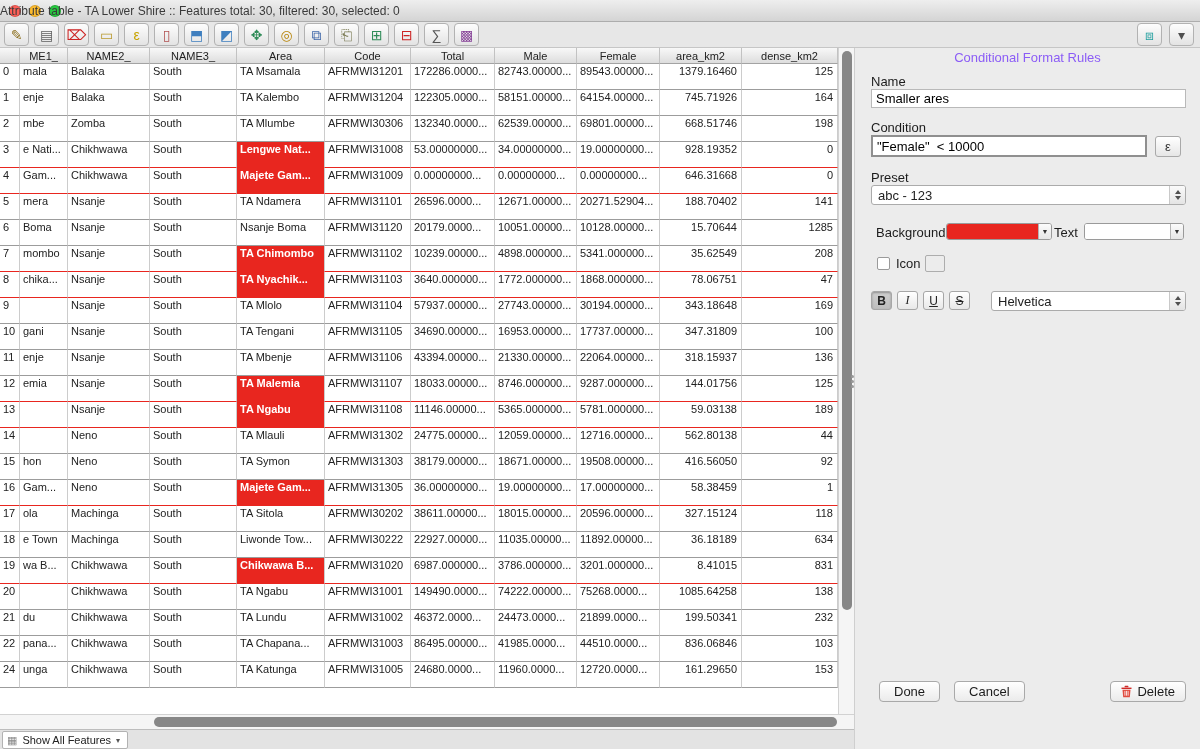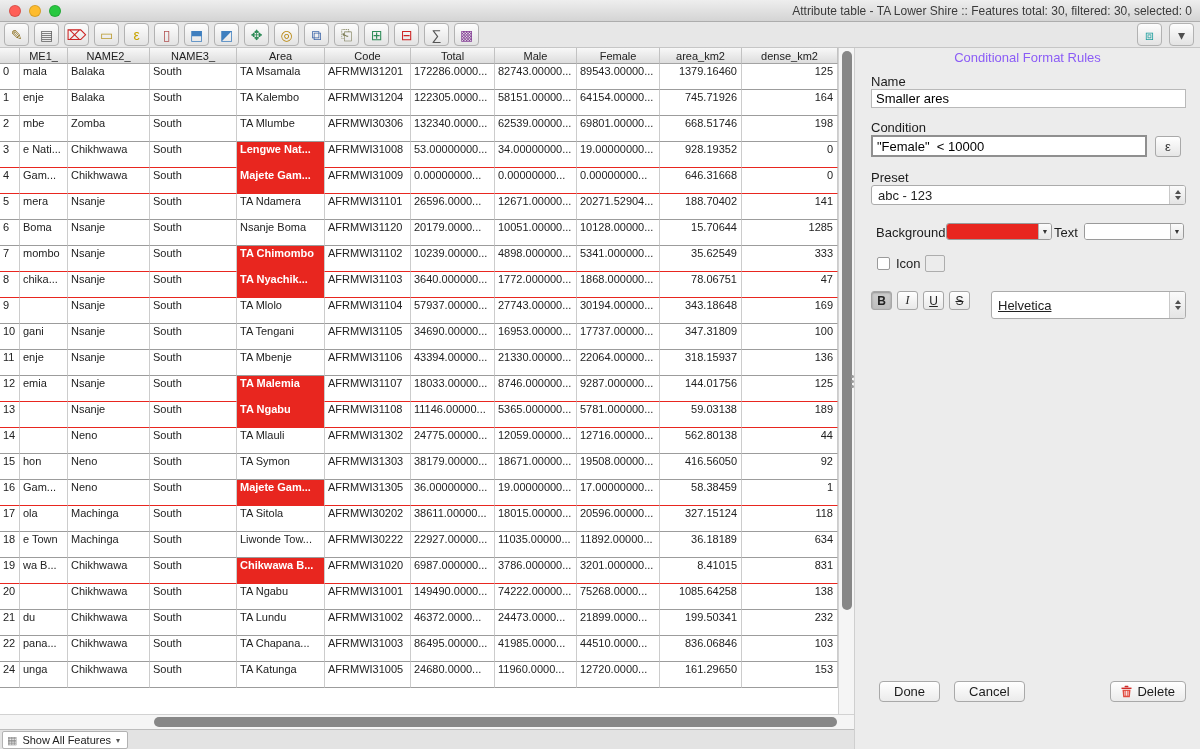--- a/index.html
+++ b/index.html
@@ -7,21 +7,21 @@
   body {
     width:1200px; height:749px; position:relative; overflow:hidden;
     font-family:"Liberation Sans", sans-serif; background:#ececec; color:#222;
   }
   
   .titlebar { position:absolute; top:0; left:0; right:0; height:22px;
     background:linear-gradient(#eeeeee,#d4d4d4); border-bottom:1px solid #adadad; }
   .lights { position:absolute; left:9px; top:5px; display:flex; gap:8px; }
   .light { width:12px; height:12px; border-radius:50%; border:1px solid rgba(0,0,0,.15); }
   .light.red{background:#ff5f57}.light.yellow{background:#febc2e}.light.green{background:#28c840}
-  .win-title { position:absolute; left:0; right:8px; top:4px; text-align:right;
+  .win-title { position:absolute; left:0; right:8px; top:4px; text-align:left;
     font-size:12px; color:#3a3a3a; }
   
   .toolbar { position:absolute; top:22px; left:0; right:0; height:26px;
     background:#e7e7e7; border-bottom:1px solid #c6c6c6; }
   .tb-row { position:absolute; left:4px; top:1px; display:flex; gap:5px; }
   .tb-right { position:absolute; right:6px; top:1px; display:flex; gap:7px; }
   .tb-btn { width:25px; height:23px; border:1px solid #b2b2b2; border-radius:4px;
     background:linear-gradient(#fdfdfd,#e3e3e3); display:flex; align-items:center;
     justify-content:center; font-size:14px; line-height:1; cursor:default; }
   
@@ -100,21 +100,21 @@
     background:#ececec; border:1px solid #adadad; border-radius:2px; }
   .fmt-row { position:absolute; top:243px; left:16px; display:flex; gap:5px; }
   .fmt-btn { width:21px; height:19px; border:1px solid #a6a6a6; border-radius:3px;
     background:linear-gradient(#fff,#e8e8e8); display:flex; align-items:center;
     justify-content:center; font-size:12px; color:#222; }
   .fmt-btn.active { background:linear-gradient(#cfcfcf,#bdbdbd); box-shadow:inset 0 1px 2px rgba(0,0,0,.3); }
   .fmt-btn.bold { font-weight:bold; }
   .fmt-btn.italic { font-style:italic; font-family:"Liberation Serif",serif; }
   .fmt-btn.underline { text-decoration:underline; }
   .fmt-btn.strike { text-decoration:line-through; }
-  .font-popup { top:243px; left:136px; right:14px; height:28px;text-decoration:underline; }
+  .font-popup { top:243px; left:136px; right:14px; height:20px; }
   .btn-row { position:absolute; bottom:47px; left:24px; right:14px; display:flex; gap:14px; align-items:center; }
   .mac-btn { height:21px; padding:0 14px; border:1px solid #a9a9a9; border-radius:4px;
     background:linear-gradient(#ffffff,#ebebeb); font-size:13px; display:flex;
     align-items:center; gap:5px; color:#1c1c1c; }
   .delete-btn { margin-left:auto; padding:0 10px; }
   
   span, div, td, th { cursor:default; user-select:none; }
 </style>
 </head>
 <body>
@@ -315,21 +315,21 @@
           <td class="rownum">7</td>
           <td>mombo</td>
           <td>Nsanje</td>
           <td>South</td>
           <td class="hl">TA Chimombo</td>
           <td>AFRMWI31102</td>
           <td>10239.00000...</td>
           <td>4898.000000...</td>
           <td>5341.000000...</td>
           <td class="num">35.62549</td>
-          <td class="num">333</td>
+          <td class="num">208</td>
         </tr>
         <tr class="hl-row">
           <td class="rownum">8</td>
           <td>chika...</td>
           <td>Nsanje</td>
           <td>South</td>
           <td class="hl">TA Nyachik...</td>
           <td>AFRMWI31103</td>
           <td>3640.000000...</td>
           <td>1772.000000...</td>

